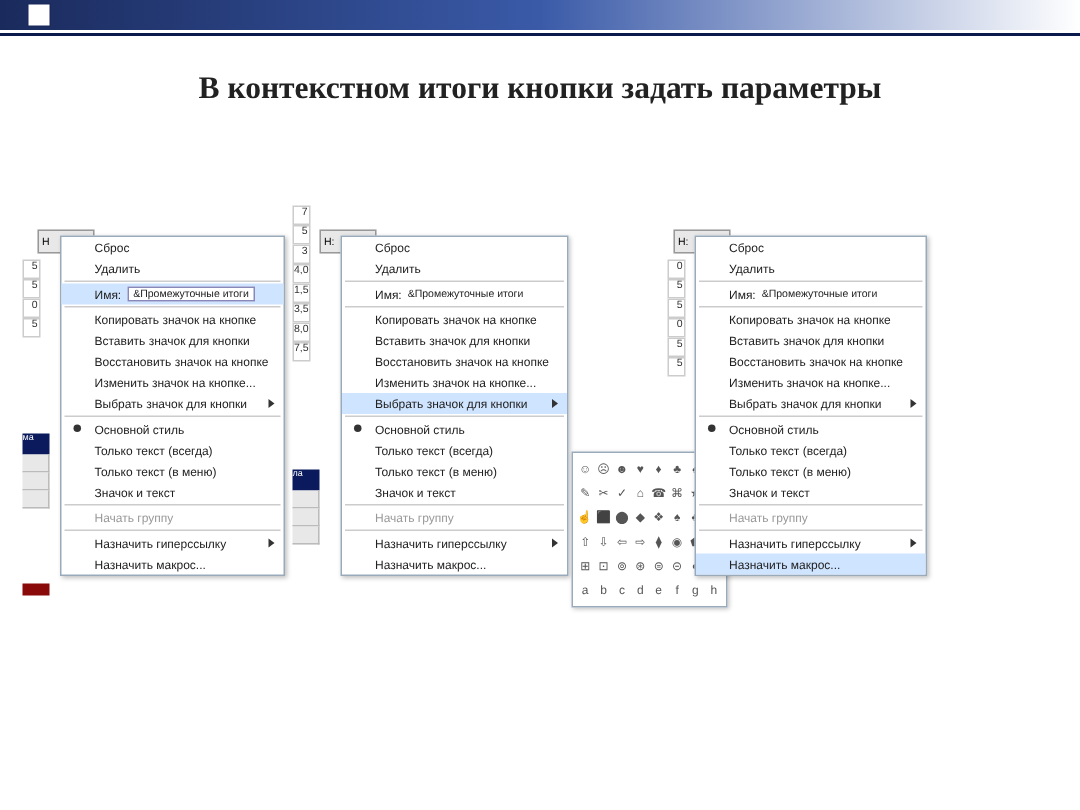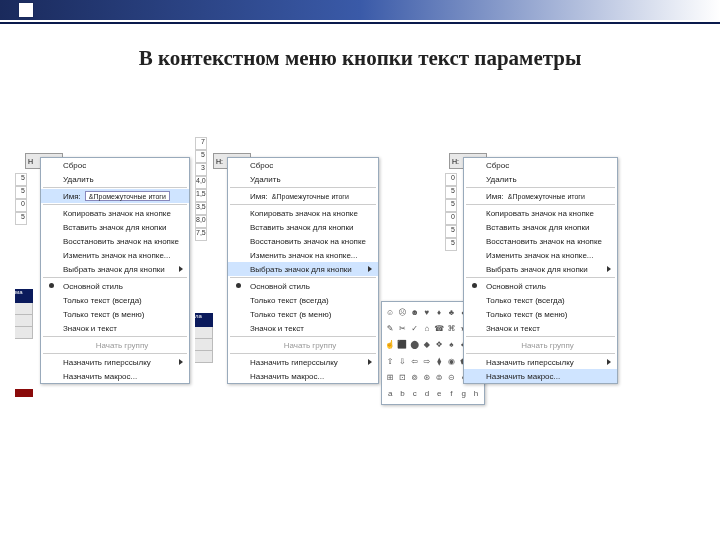--- a/index.html
+++ b/index.html
@@ -24,35 +24,35 @@
   .sideband-rows { position: absolute; left: 0; width: 18px; }
   .sideband-rows .srow { height: 12px; border-bottom: 1px solid #bbb; border-right: 1px solid #bbb; font-size: 6px; background: #e8e8e8; }
   .redband { position: absolute; left: 0; bottom: -4px; width: 18px; height: 8px; background: #8a0a0a; }
   .ctxmenu { position: absolute; background: #fff; border: 1px solid #9ab; box-shadow: 1px 1px 3px rgba(0,0,0,0.25); font-size: 8px; color: #222; }
   .ctxmenu.m1 { top: 22px; left: 25px; width: 150px; }
   .ctxmenu.m2 { top: 22px; left: 32px; width: 152px; }
   .ctxmenu.m3 { top: 22px; left: 18px; width: 155px; }
   .mrow { position: relative; padding: 2px 8px 2px 22px; border-bottom: 0; height: 14px; display: flex; align-items: center; white-space: nowrap; overflow: hidden; }
   .mrow.sep { height: 1px; padding: 0; border-top: 1px solid #ccc; margin: 1px 2px; }
   .mrow.hl { background: #cfe4ff; }
-  .mrow.dis { color: #999; justify-content: center; }
+  .mrow.dis { color: #999; }
   .mrow .arrow { position: absolute; right: 6px; top: 4px; width: 0; height: 0; border-top: 3px solid transparent; border-bottom: 3px solid transparent; border-left: 4px solid #333; }
   .mrow .radio { position: absolute; left: 8px; top: 4px; width: 5px; height: 5px; border-radius: 50%; background: #333; }
   .iconpanel { position: absolute; top: 166px; left: 186px; width: 104px; height: 104px; background: #fff; border: 1px solid #9ab; box-shadow: 1px 1px 3px rgba(0,0,0,0.25); display: grid; grid-template-columns: repeat(8, 1fr); grid-template-rows: repeat(6, 1fr); padding: 2px; gap: 0; }
   .iconpanel .ic { font-size: 8px; display: flex; align-items: center; justify-content: center; color: #555; }
 </style>
 </head>
 <body>
 
 <div class="topbar">
   <div class="topbar-box"></div>
 </div>
 <div class="topbar-line"></div>
 
-<h1 class="title">В контекстном меню кнопки текст параметры</h1>
+<h1 class="title">В контекстном итоги кнопки задать параметры</h1>
 
 <div class="panels">
 
   <div class="panel p1">
     <div class="toolbar">
       <span class="lbl">Н</span>
       <span class="dd"></span>
     </div>
     <div class="sidecells">
       <div class="row">

